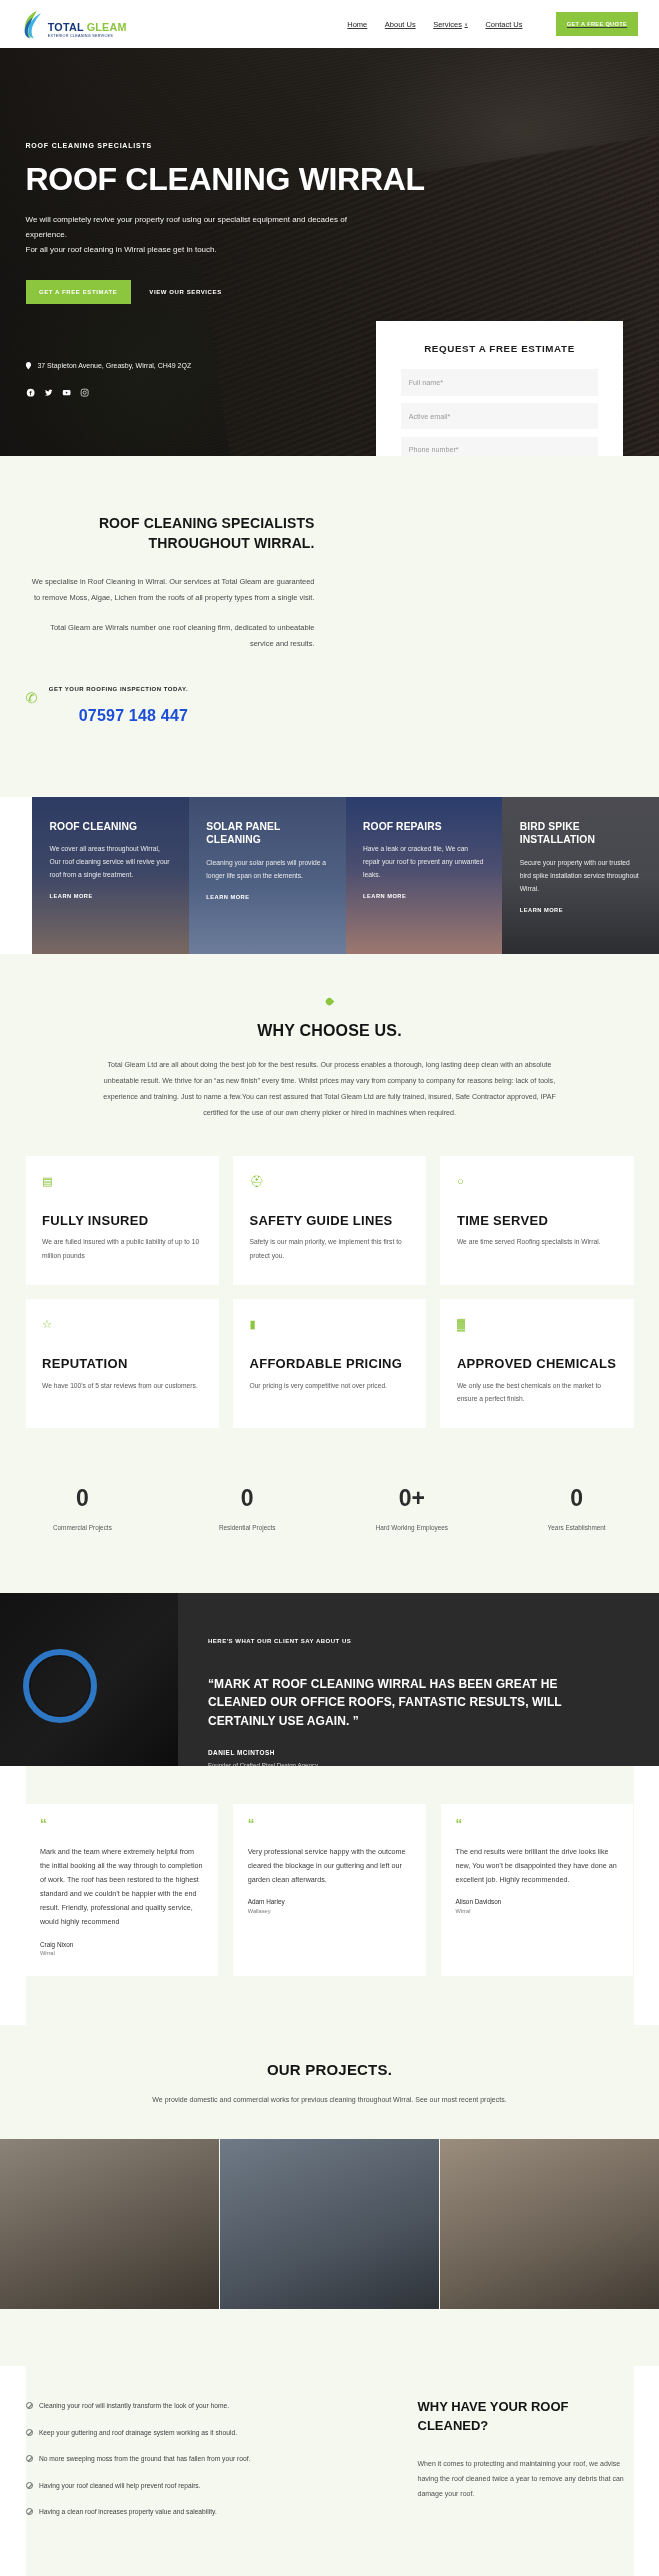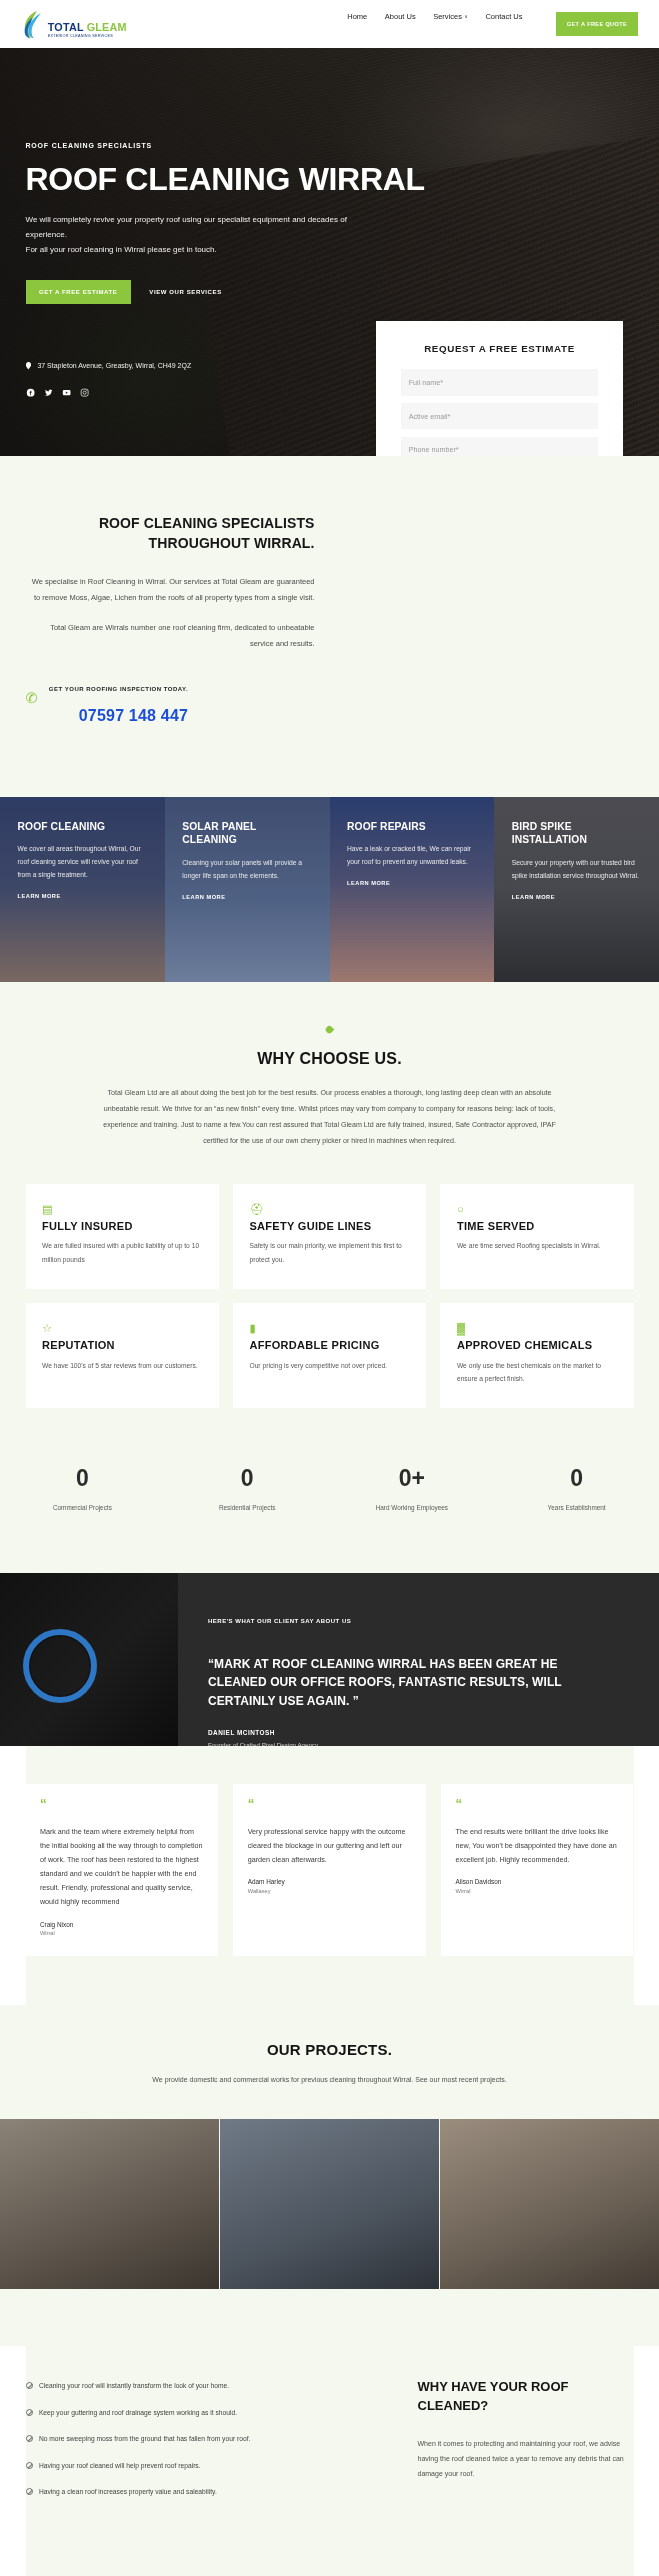--- a/index.html
+++ b/index.html
@@ -26,22 +26,23 @@
   .logo-mark { width: 23px; height: 29px; position: relative; flex: 0 0 auto;}
   .logo-text { line-height: 1; }
   .logo-title { font-size: 10.8px; font-weight: bold; letter-spacing: 0.2px; }
   .logo-title .t1 { color: #13377a; }
   .logo-title .t2 { color: #8bc53f; }
   .logo-sub { font-size: 3.8px; letter-spacing: 0.2px; color: #13377a; margin-top: 1.5px; }
 
   .main-nav {
     margin-left: auto;
     display: flex;
-    align-items: flex-start;
+    align-items: center;
     gap: 17.5px;
+    text-decoration: underline;
   }
   .nav-link {
     font-size: 7.5px;
     color: #222;
     text-decoration: none;
     display: inline-flex;
     align-items: center;
     gap: 2.6px;
   }
   .caret { font-size: 4.6px; color: #222; }
@@ -155,21 +156,21 @@
   .spec-p { font-size: 7.5px; line-height: 2.1; color: #4c4c4c; margin-bottom: 14.4px; }
   .phone-row { margin-top: 34px; display: flex; align-items: flex-start; gap: 11.3px; }
   .phone-ico { color: #8cc63e; font-size: 14.4px; line-height: 1; margin-top: 5.2px; }
   .phone-lbl {
     font-size: 6px; font-weight: bold; letter-spacing: 0.5px;
     color: #1d1d1d; text-transform: uppercase;
   }
   .phone-num { font-size: 16px; font-weight: bold; color: #1d4ed8; margin-top: 15px; letter-spacing: 0.2px; }
 
   
-  .tiles { display: flex; height: 185px; }
+  .tiles { display: flex; height: 157px; padding-left: 32px; }
   .tile { flex: 1; position: relative; overflow: hidden; padding: 23px 17.5px; }
   .tile-bg { position: absolute; inset: 0; }
   .tile-1 .tile-bg { background:
       linear-gradient(180deg, rgba(30,44,86,.93) 0%, rgba(28,40,78,.86) 48%, rgba(70,46,36,.72) 100%),
       repeating-linear-gradient(160deg, rgba(255,255,255,.05) 0 1.5px, transparent 1.5px 4.1px); }
   .tile-2 .tile-bg { background:
       linear-gradient(180deg, rgba(36,52,92,.88) 0%, rgba(40,62,104,.82) 55%, rgba(52,74,116,.72) 100%),
       repeating-linear-gradient(45deg, rgba(255,255,255,.06) 0 3.1px, transparent 3.1px 7.2px); }
   .tile-3 .tile-bg { background:
       linear-gradient(180deg, rgba(24,44,96,.92) 0%, rgba(40,44,84,.84) 45%, rgba(116,62,50,.70) 100%),
@@ -202,22 +203,22 @@
     font-size: 7.1px; line-height: 2.25; color: #4f4f4f;
   }
 
   .feat-grid {
     display: grid; grid-template-columns: repeat(3, 1fr);
     gap: 14.4px; margin-top: 34px; text-align: left;
   }
   .feat-card { background: #fff; padding: 18.5px 16.5px 23px; min-height: 101px; }
   .feat-ico { color: #8cc63e; font-size: 11.3px; height: 15.5px; }
   .feat-h {
-    font-size: 11px; font-weight: bold; color: #151515;
-    letter-spacing: 0.3px; margin-top: 2px;
+    font-size: 13px; font-weight: bold; color: #151515;
+    letter-spacing: 0.3px; margin-top: 23px;
   }
   .feat-p { font-size: 6.7px; line-height: 2.0; color: #595959; margin-top: 7.2px; }
 
   
   .counters {
     background: #f4f8ee;
     padding: 57px 0 62px;
     display: grid; grid-template-columns: repeat(4, 1fr);
     text-align: center;
   }

